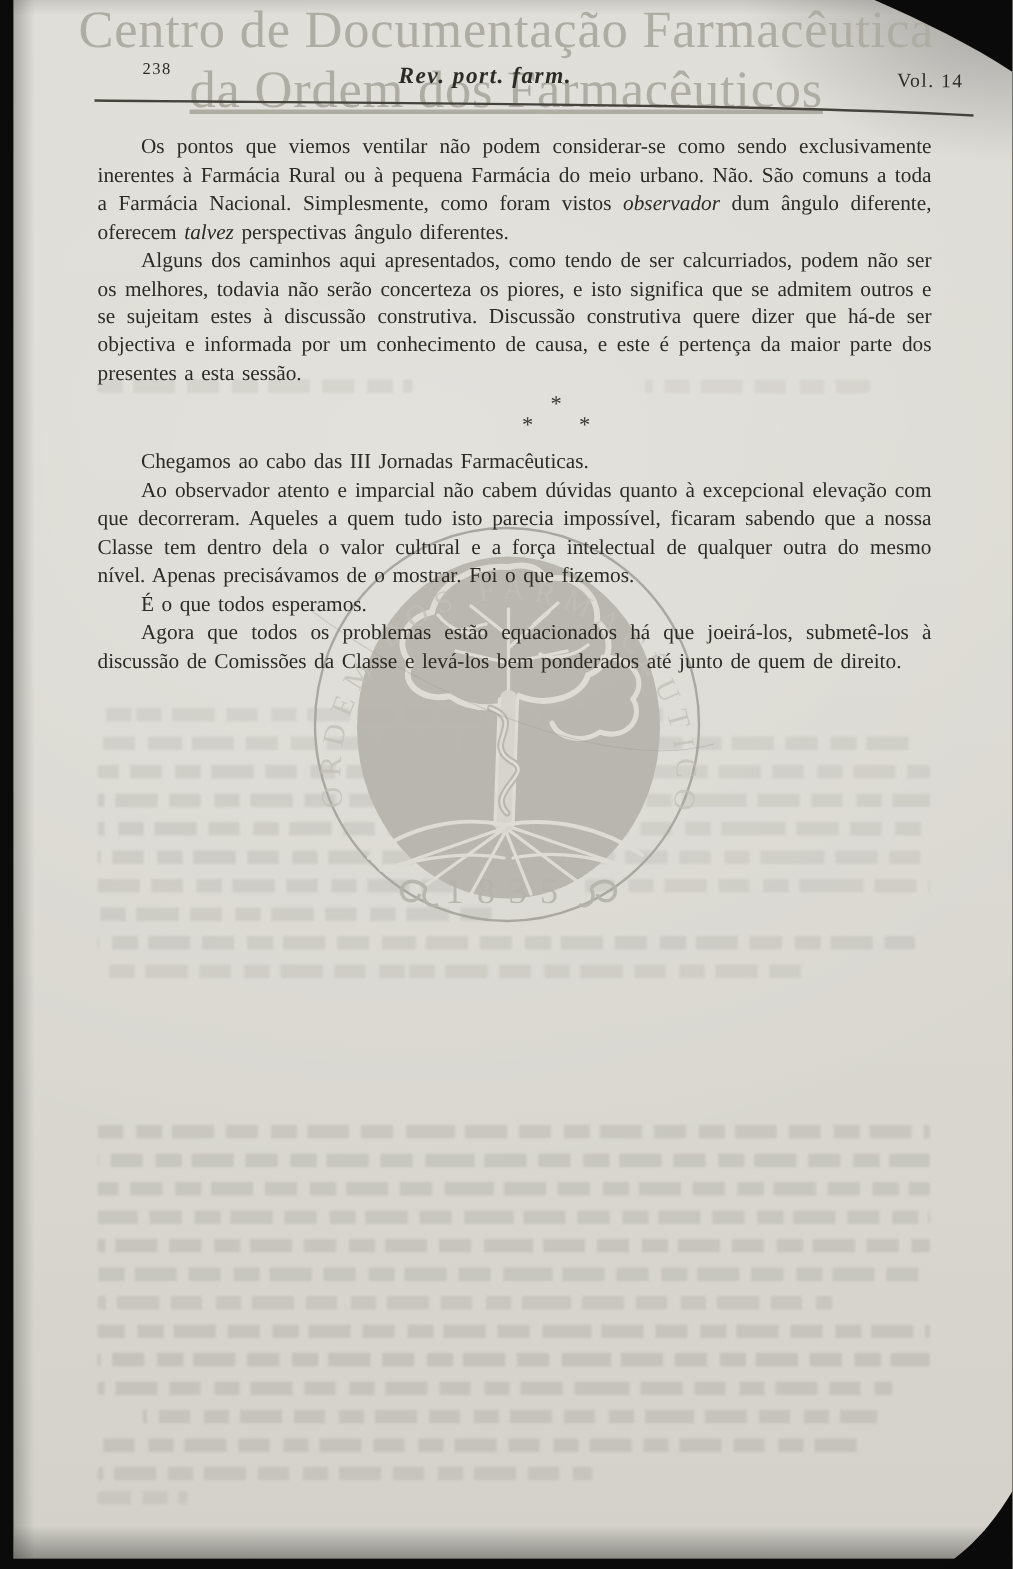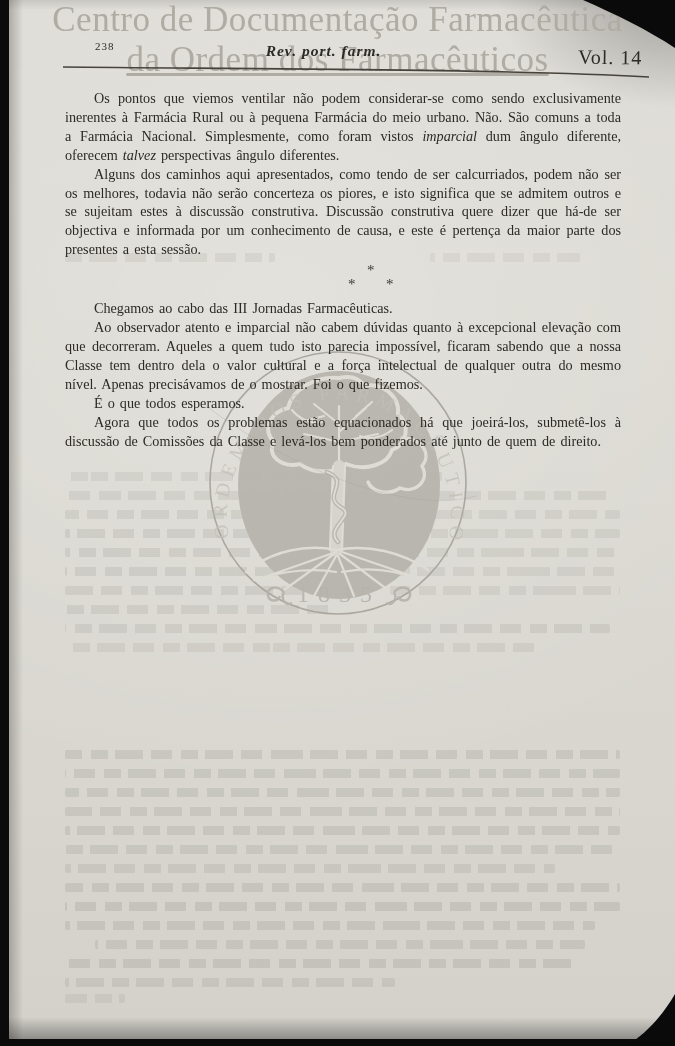--- a/index.html
+++ b/index.html
@@ -23,21 +23,21 @@
       linear-gradient(180deg, rgba(60,58,52,.14) 0, rgba(60,58,52,0) 10px),
       radial-gradient(ellipse 300px 180px at 100% 0%, rgba(20,20,18,.30), rgba(20,20,18,0) 60%);
   }
   
   .corner{position:absolute; z-index:6; pointer-events:none;}
   
   #header{position:absolute; left:0; top:0; width:675px; height:90px; z-index:4; color:#2d2b26;}
   #pageno{position:absolute; left:95px; top:40px; font-size:11px; letter-spacing:1px;}
   #jtitle{position:absolute; left:0; right:28px; top:42px; text-align:center;
           font-style:italic; font-weight:bold; font-size:15.5px; letter-spacing:1px;}
-  #vol{position:absolute; right:33px; top:46px; font-size:20px; letter-spacing:1px; transform:rotate(.8deg);}
+  #vol{position:absolute; right:33px; top:46px; font-size:13px; letter-spacing:1px; transform:rotate(.8deg);}
   
   #bodytext{
     position:absolute; left:65px; top:89px; width:556px; z-index:4;
     font-size:14.2px; line-height:18.9px; color:#2c2a25;
     text-align:justify; word-spacing:1.5px; hyphens:manual;
   }
   #bodytext p{margin:0; text-indent:29px;}
   #divider{position:relative; height:40px;}
   #divider span{position:absolute; font-size:15px; color:#3a3833;}
   #d-top{left:302px; top:2px;}
@@ -148,21 +148,21 @@
     <span id="pageno">238</span>
     <span id="jtitle">Rev. port. farm.</span>
     <span id="vol">Vol. 14</span>
     <svg width="675" height="20" style="position:absolute;left:0;top:60px">
       <path d="M63,7 C260,9 500,9 649,17" stroke="#45433c" stroke-width="1.6" fill="none"></path>
     </svg>
   </div>
 
   <div id="bodytext">
     <div id="paras-top">
-        <p><span>Os pontos que viemos ventilar não podem considerar-se como sendo exclusi­vamente inerentes à Farmácia Rural ou à pequena Farmácia do meio urbano. Não. São comuns a toda a Farmácia Nacional. Simplesmente, como foram vistos </span><em>imparcial</em><span> dum ângulo diferente, oferecem </span><em>talvez</em><span> perspectivas ângulo diferentes.</span></p>
+        <p><span>Os pontos que viemos ventilar não podem considerar-se como sendo exclusi­vamente inerentes à Farmácia Rural ou à pequena Farmácia do meio urbano. Não. São comuns a toda a Farmácia Nacional. Simplesmente, como foram vistos </span><em>observador</em><span> dum ângulo diferente, oferecem </span><em>talvez</em><span> perspectivas ângulo diferentes.</span></p>
         <p><span>Alguns dos caminhos aqui apresentados, como tendo de ser calcurriados, podem não ser os melhores, todavia não serão concerteza os piores, e isto significa que se admitem outros e se sujeitam estes à discussão construtiva. Discussão cons­trutiva quere dizer que há-de ser objectiva e informada por um conhecimento de causa, e este é pertença da maior parte dos presentes a esta sessão.</span></p>
       </div>
     <div id="divider">
       <span id="d-top">*</span>
       <span id="d-left">*</span>
       <span id="d-right">*</span>
     </div>
     <div id="paras-bottom">
         <p><span>Chegamos ao cabo das III Jornadas Farmacêuticas.</span></p>
         <p><span>Ao observador atento e imparcial não cabem dúvidas quanto à excepcional elevação com que decorreram. Aqueles a quem tudo isto parecia impossível, fica­ram sabendo que a nossa Classe tem dentro dela o valor cultural e a força inte­lectual de qualquer outra do mesmo nível. Apenas precisávamos de o mostrar. Foi o que fizemos.</span></p>

